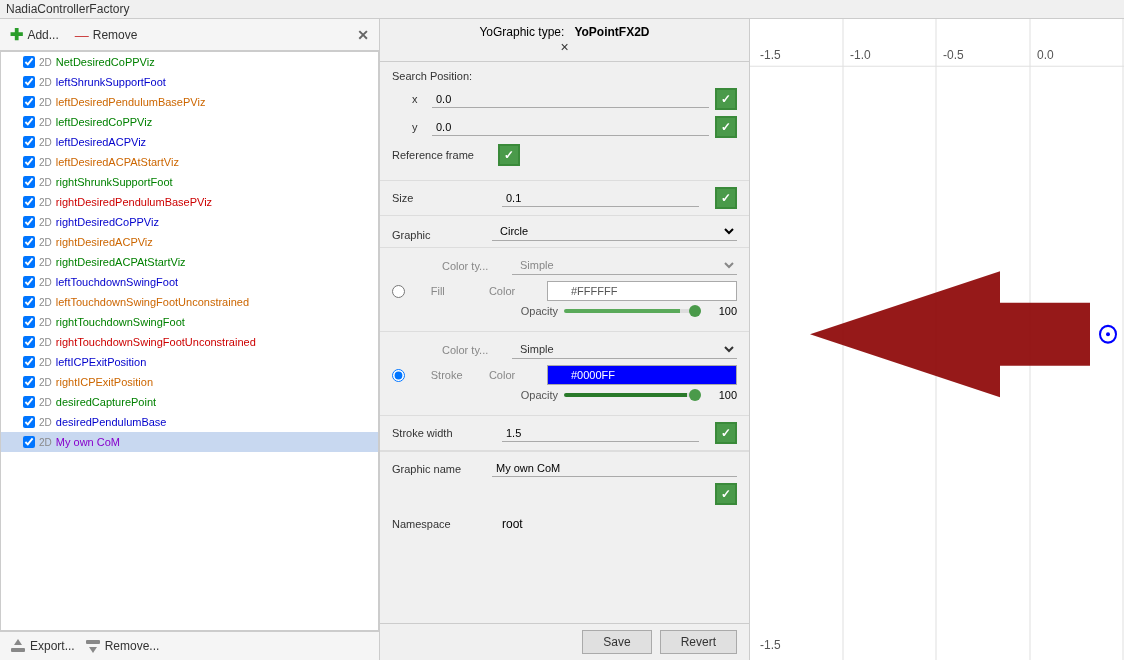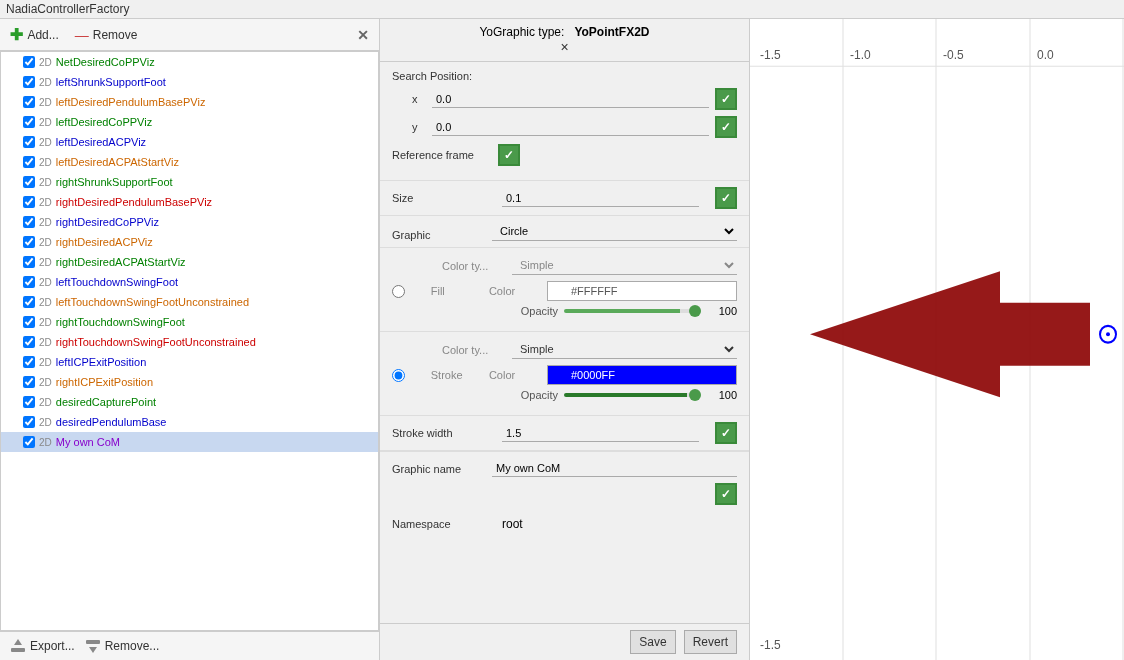--- a/index.html
+++ b/index.html
@@ -333,21 +333,21 @@
     .middle-footer {
       display: flex;
       justify-content: flex-end;
       gap: 8px;
       padding: 6px 12px;
       border-top: 1px solid #ccc;
       background: #f0f0f0;
     }
 
     .action-btn {
-      padding: 4px 8px;
+      padding: 4px 20px;
       font-size: 12px;
       cursor: pointer;
       border: 1px solid #aaa;
       background: #e0e0e0;
       color: #333;
     }
 
     .action-btn:disabled {
       color: #aaa;
       background: #e8e8e8;

